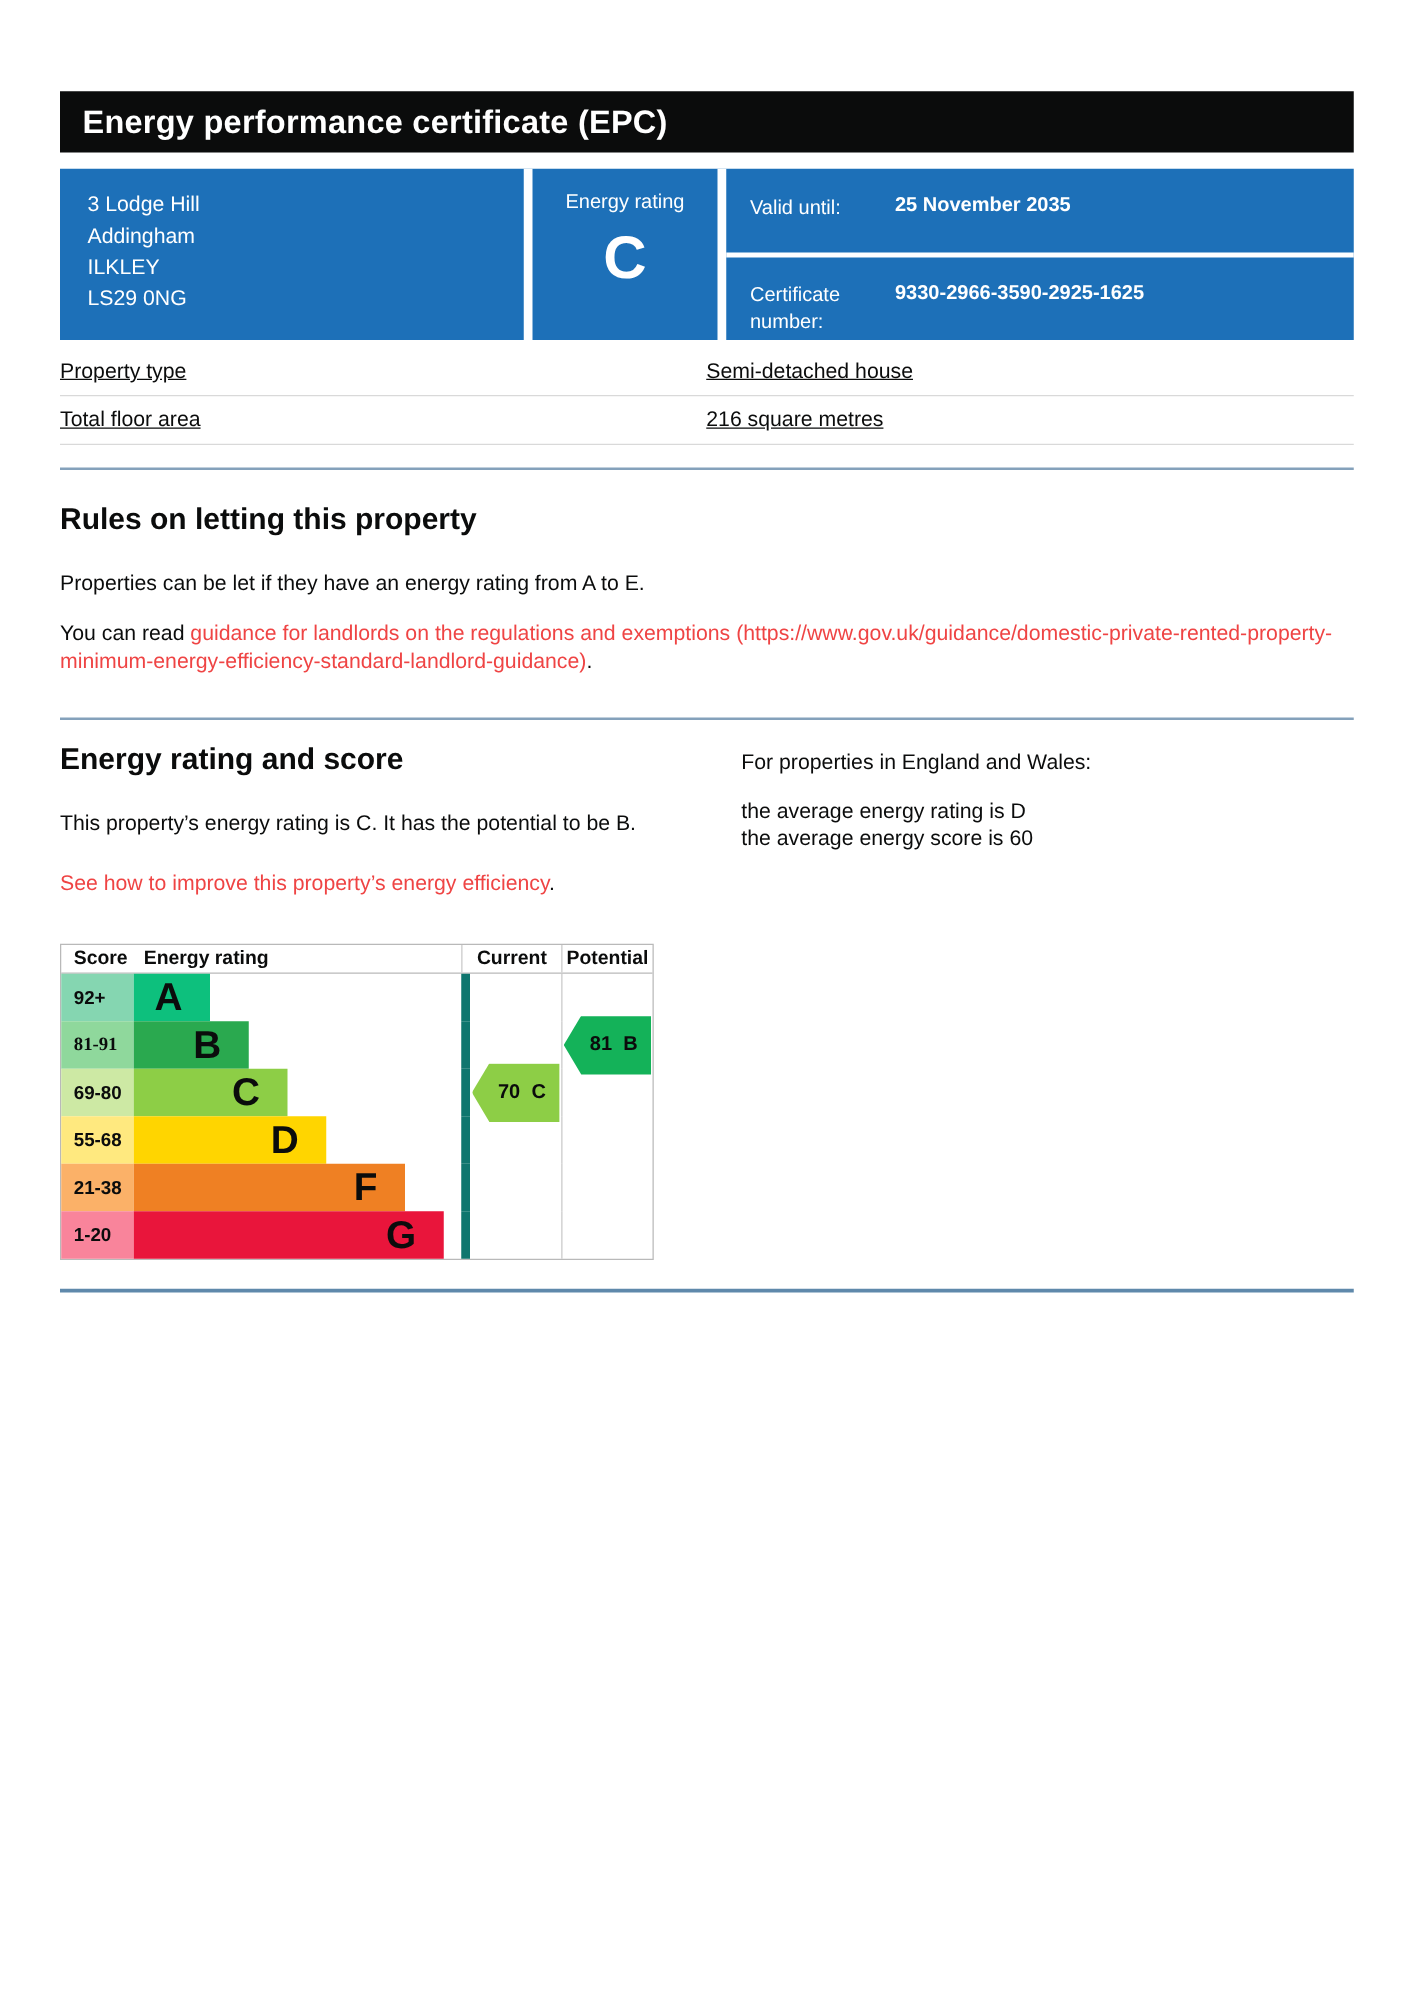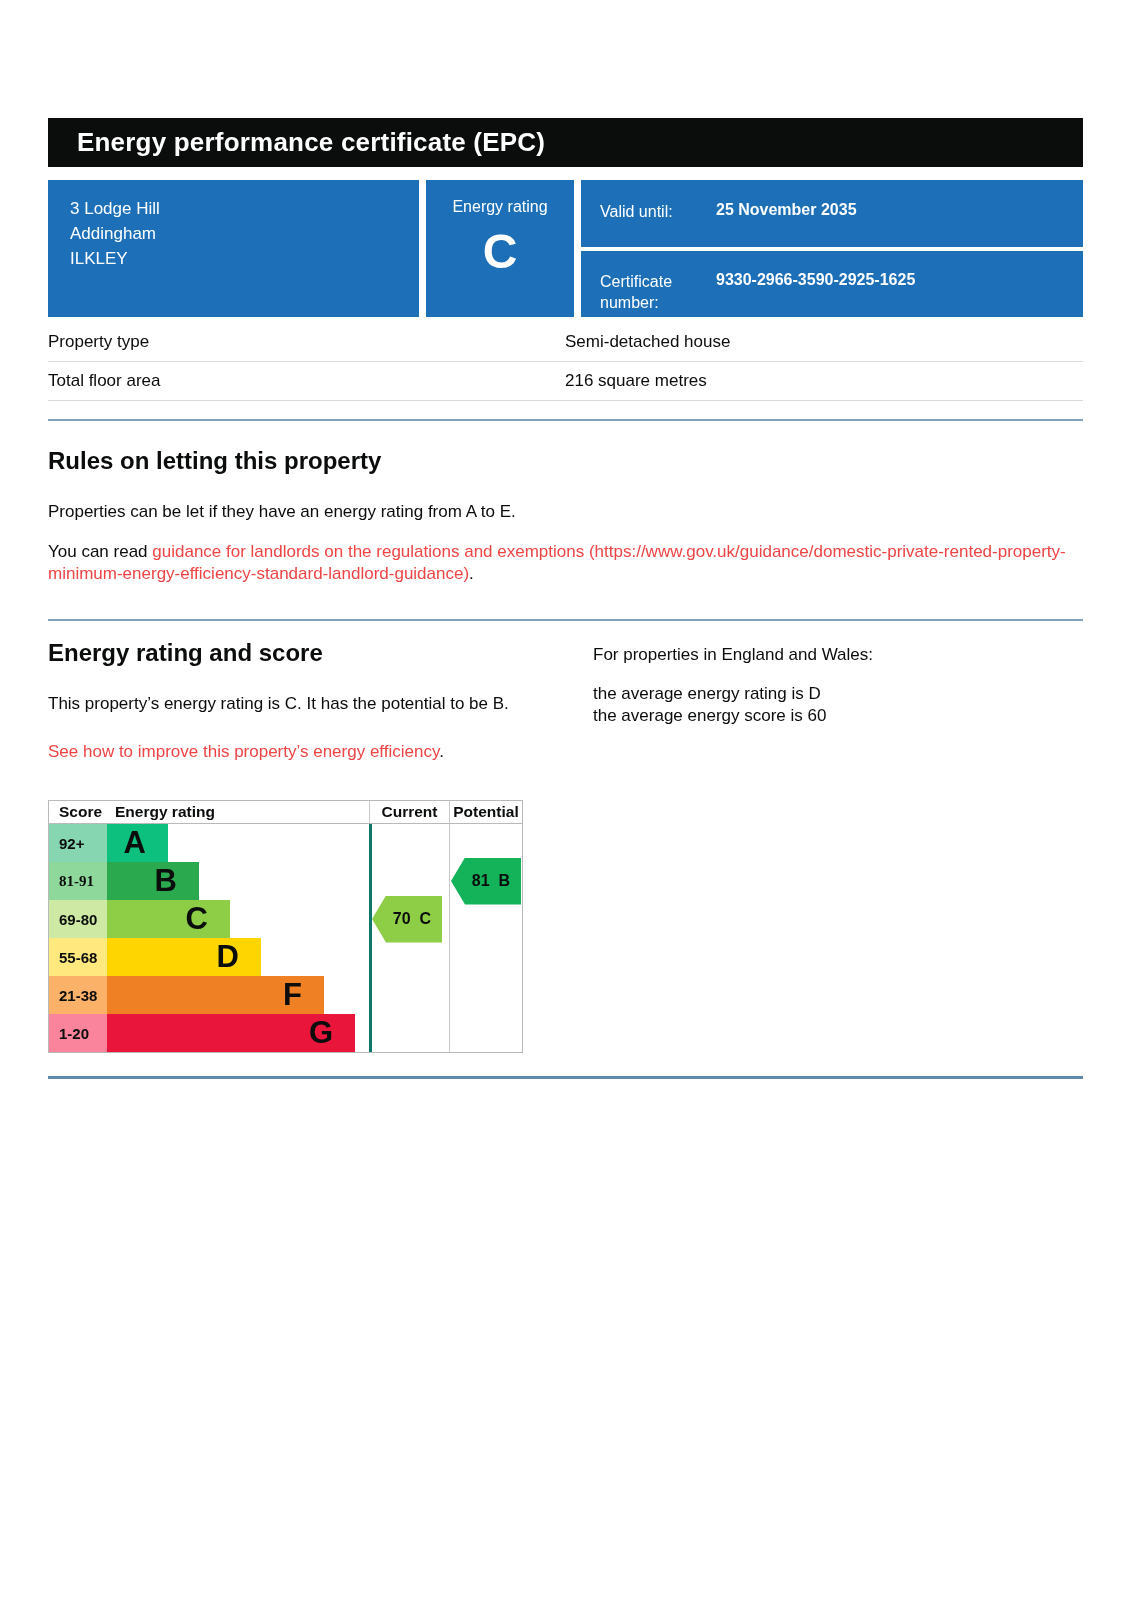--- a/index.html
+++ b/index.html
@@ -5,22 +5,22 @@
   * { box-sizing: border-box; }
   html,body { margin:0; padding:0; }
   body {
     width:1131px; height:1600px; background:#ffffff;
     font-family:"Liberation Sans", sans-serif; color:#0b0c0c;
   }
   .content { margin-left:48px; width:1035px; }
 
   
   .titlebar {
-    margin-top:118px; height:49px; background:#0b0c0c; color:#ffffff;
-    display:flex; align-items:center; padding-left:29px;
+    margin-top:73px; height:49px; background:#0b0c0c; color:#ffffff;
+    display:flex; align-items:center; padding-left:18px;
     font-size:26px; font-weight:bold; letter-spacing:0.2px;
   }
 
   
   .banner { margin-top:13px; height:137px; background:#1d70b8; color:#ffffff; display:flex; }
   .addr { width:371px; padding:16px 0 0 22px; font-size:17px; line-height:25px; }
   .vdiv { width:7px; background:#ffffff; }
   .rate { width:148px; text-align:center; padding-top:18px; }
   .rate .lbl { font-size:16px; }
   .rate .big { font-size:48px; font-weight:bold; margin-top:8px; }
@@ -29,21 +29,21 @@
   .vrow.r1 { height:67px; }
   .hdiv { height:4px; background:#ffffff; }
   .vrow.r2 { flex:1; padding-top:20px; }
   .vrow .lbl { width:116px; line-height:21px; }
   .vrow .val { font-weight:bold; }
 
   
   .prop-table { margin-top:6px; }
   .prow {
     display:grid; grid-template-columns:517px 1fr; height:39px;
-    align-items:center; border-bottom:1px solid #d9d9d9; font-size:17px;
+    align-items:center; border-bottom:1px solid #d9d9d9; font-size:17px;text-decoration:underline;
   }
 
   
   hr.rule { border:none; border-top:2px solid #84a1bb; margin:18px 0 0 0; }
   hr.rule-bottom { border:none; border-top:3px solid #5f89ab; margin:23px 0 0 0; }
   h2 { font-size:24px; font-weight:bold; margin:26px 0 0 0; }
   p.body { font-size:17px; line-height:22px; margin:26px 0 0 0; }
   a.link { color:#ef4444; cursor:pointer; }
 
   .two-col { display:flex; margin-top:18px; }
@@ -59,21 +59,21 @@
   .hc-rating { width:262px; padding-left:8px; }
   .hc-current { width:80px; text-align:center; border-left:1px solid #c9c9c9; height:100%; display:flex; align-items:center; justify-content:center; }
   .hc-potential { width:73px; text-align:center; border-left:1px solid #c9c9c9; height:100%; display:flex; align-items:center; justify-content:center; }
   .band-row { display:flex; height:38px; }
   .score-cell { width:58px; display:flex; align-items:center; padding-left:10px; font-weight:bold; font-size:15px; }
   .bar-zone { width:262px; }
   .bar { height:38px; display:flex; align-items:center; justify-content:flex-end; padding-right:22px; }
   .band-letter { font-size:31px; font-weight:bold; color:#0b0c0c; line-height:38px; }
   .bar-a { width:61px; }  .bar-b { width:92px; }  .bar-c { width:123px; }
   .bar-d { width:154px; } .bar-e { width:185px; } .bar-f { width:217px; } .bar-g { width:248px; }
-  .cur-cell { width:80px; border-left:3px solid #0f766e; display:flex; align-items:center; justify-content:flex-start; }
+  .cur-cell { width:80px; border-left:7px solid #0f766e; display:flex; align-items:center; justify-content:center; }
   .pot-cell { width:73px; border-left:1px solid #c9c9c9; display:flex; align-items:center; justify-content:center; }
   .arrow {
     width:70px; height:47px; display:flex; align-items:center; justify-content:center;
     gap:9px; font-size:16px; font-weight:bold; color:#0b0c0c;
     clip-path:polygon(0 50%, 20% 0, 100% 0, 100% 100%, 20% 100%);
     padding-left:10px;
   }
 </style>
 </head>
 <body>
@@ -82,20 +82,21 @@
 
   <div class="titlebar">
     <span>Energy performance certificate (EPC)</span>
   </div>
 
   <div class="banner">
     <div class="addr">
       <div>3 Lodge Hill</div>
       <div>Addingham</div>
       <div>ILKLEY</div>
+      <div>LS29 0NG</div>
     </div>
     <div class="vdiv"></div>
     <div class="rate">
       <div class="lbl">Energy rating</div>
       <div class="big">C</div>
     </div>
     <div class="vdiv"></div>
     <div class="validity">
       <div class="vrow r1">
         <div class="lbl">Valid until:</div>

